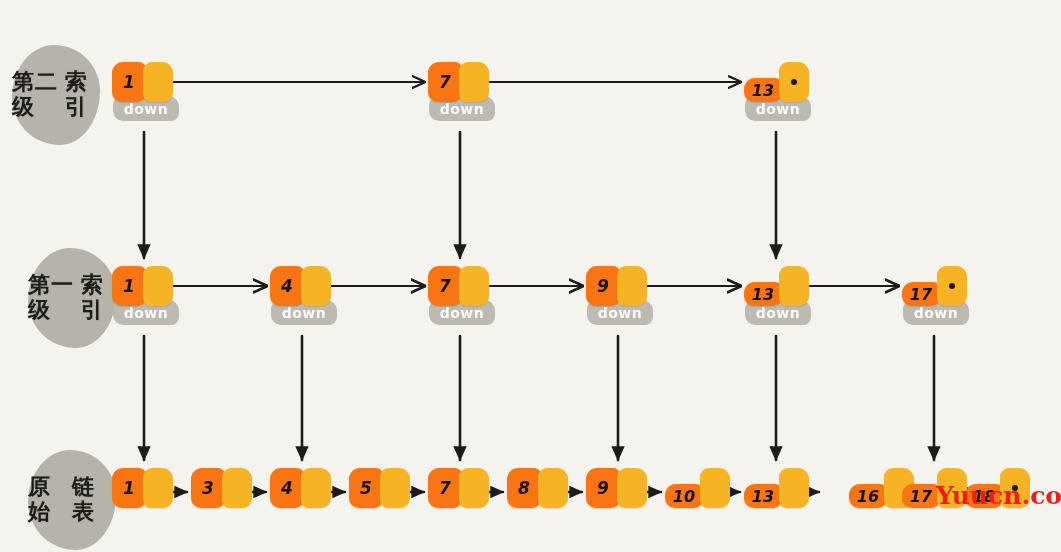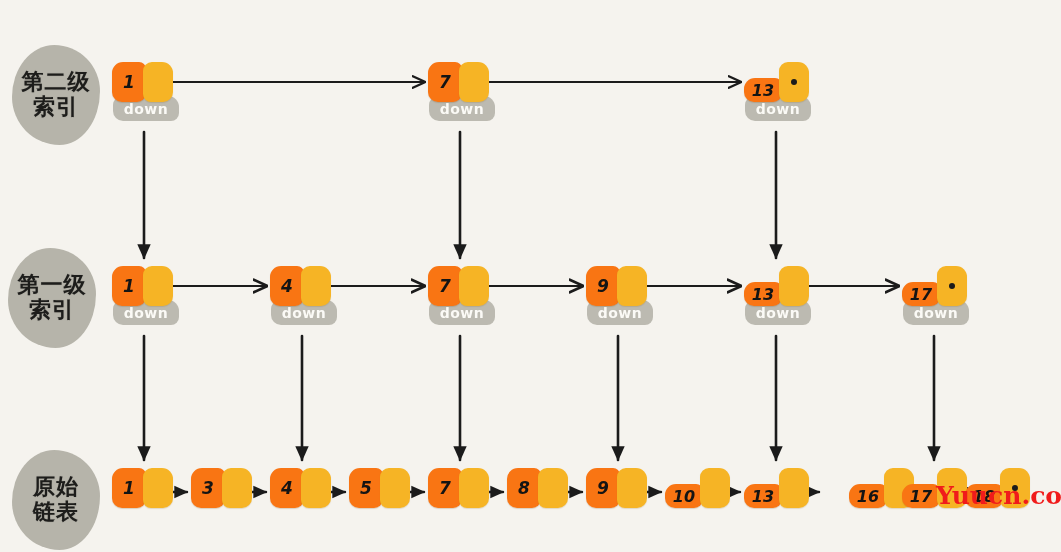--- a/index.html
+++ b/index.html
@@ -21,21 +21,21 @@
     height: 552px;
   }
   
   .level-label {
     position: absolute;
     width: 88px;
     height: 100px;
     background: #b6b4aa;
     border-radius: 48% 52% 46% 54% / 52% 46% 54% 48%;
     display: flex;
-    flex-direction: column;
+    flex-direction: row;
     align-items: center;
     justify-content: center;
     color: #1d1d1b;
     font-family: "DejaVu Sans", sans-serif;
     font-weight: bold;
     font-size: 22px;
     line-height: 1.12;
     letter-spacing: 1px;
     text-shadow: 0 0 1px rgba(0,0,0,.25);
   }
@@ -164,25 +164,25 @@
     <line x1="618" y1="336" x2="618" y2="460" marker-end="url(#ahf)"></line>
     <line x1="776" y1="336" x2="776" y2="460" marker-end="url(#ahf)"></line>
     <line x1="934" y1="336" x2="934" y2="460" marker-end="url(#ahf)"></line>
   </g>
 </svg>
 
 <div class="level-label" style="left:12px; top:45px;">
   <span>第二级</span>
   <span>索引</span>
 </div>
-<div class="level-label" style="left:8px; top:248px;">
+<div class="level-label" style="left:28px; top:248px;">
   <span>第一级</span>
   <span>索引</span>
 </div>
-<div class="level-label" style="left:12px; top:450px;align-items:center;">
+<div class="level-label" style="left:28px; top:450px;align-items:center;">
   <span>原始</span>
   <span>链表</span>
 </div>
 
 <div id="node-layer">
     <div class="node" style="left: 112px; top: 62px;">
       <div class="key">1</div>
       <div class="ptr"></div>
     </div>
     <div class="down-badge" style="left: 113px; top: 96px;">down</div>

